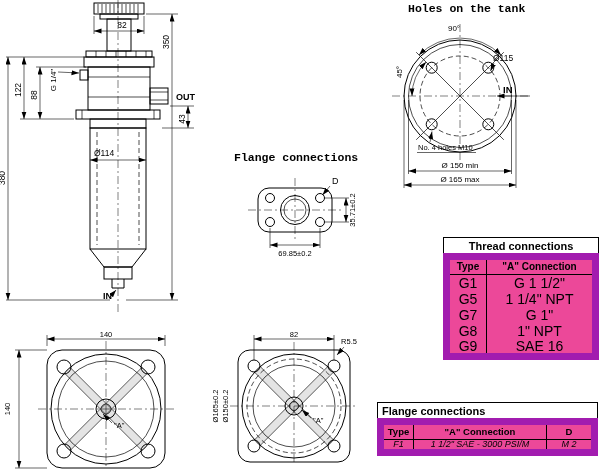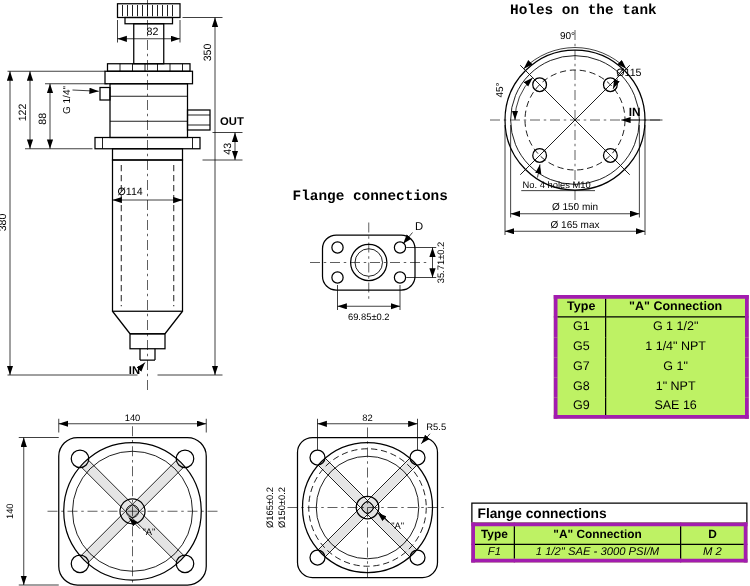--- a/index.html
+++ b/index.html
@@ -10,23 +10,23 @@
   .sec-title { font-size:11.5px; font-weight:bold; white-space:nowrap;font-family:Liberation Mono, monospace; }
   svg text { font-family:"Liberation Sans", sans-serif; fill:#000; }
   svg .ol  { stroke:#000; stroke-width:1; fill:none; }
   svg .ol2 { stroke:#000; stroke-width:0.7; fill:none; }
   svg .dim { stroke:#000; stroke-width:0.6; fill:none; }
   svg .cl  { stroke:#000; stroke-width:0.5; fill:none; stroke-dasharray:8 3 2 3; }
   svg .dash{ stroke:#000; stroke-width:0.7; fill:none; stroke-dasharray:5 3; }
   svg .shade{ stroke:#000; stroke-width:7; opacity:0.10; }
   .tbl-title { border:1px solid #000; background:#fff; font-weight:bold; font-size:11px; text-align:center; padding:2px 2px 1px; }
   .tbl-title.left { text-align:left; padding-left:4px; }
-  table.tc { width:100%; border-collapse:collapse; border:3px solid #a21caf; margin-top:-1px; background:#bef264; }
+  table.tc { width:100%; border-collapse:collapse; border:7px solid #a21caf; margin-top:-1px; background:#ec4899; }
   table.tc th { font-size:10px; font-weight:bold; border-bottom:1px solid #000; padding:1px 0 2px; text-align:center; }
-  table.tc td { font-size:10px; text-align:center; padding:0; height:16px; line-height:1; }
+  table.tc td { font-size:14px; text-align:center; padding:0; height:16px; line-height:1; }
   table.tc th:not(:last-child), table.tc td:not(:last-child) { border-right:1px solid #000; }
   table.fc th { font-size:9.5px; }
   table.fc td { font-size:9px; height:13px;font-style:italic; }
 </style>
 </head>
 <body>
 
 <div id="sheet">
 
   <svg class="abs" style="left:0; top:0;" width="220" height="320" viewBox="0 0 220 320">
@@ -238,20 +238,21 @@
 
       <text x="8" y="76" font-size="7.5" text-anchor="middle" transform="rotate(-90 8 76)">Ø165±0.2</text>
       <text x="18" y="76" font-size="7.5" text-anchor="middle" transform="rotate(-90 18 76)">Ø150±0.2</text>
 
       <text x="103" y="93" font-size="7.5">"A"</text>
       <line class="dim" x1="101" y1="88" x2="92" y2="80" marker-end="url(#m5)"></line>
     </g>
   </svg>
 
   <div class="abs" style="left:443px; top:237px; width:156px;">
+    <div class="tbl-title">Thread connections</div>
     <table class="tc">
       <colgroup>
           <col style="width:40px">
           <col>
         </colgroup>
       <thead>
         <tr>
           <th>Type</th>
           <th>"A" Connection</th>
         </tr>

